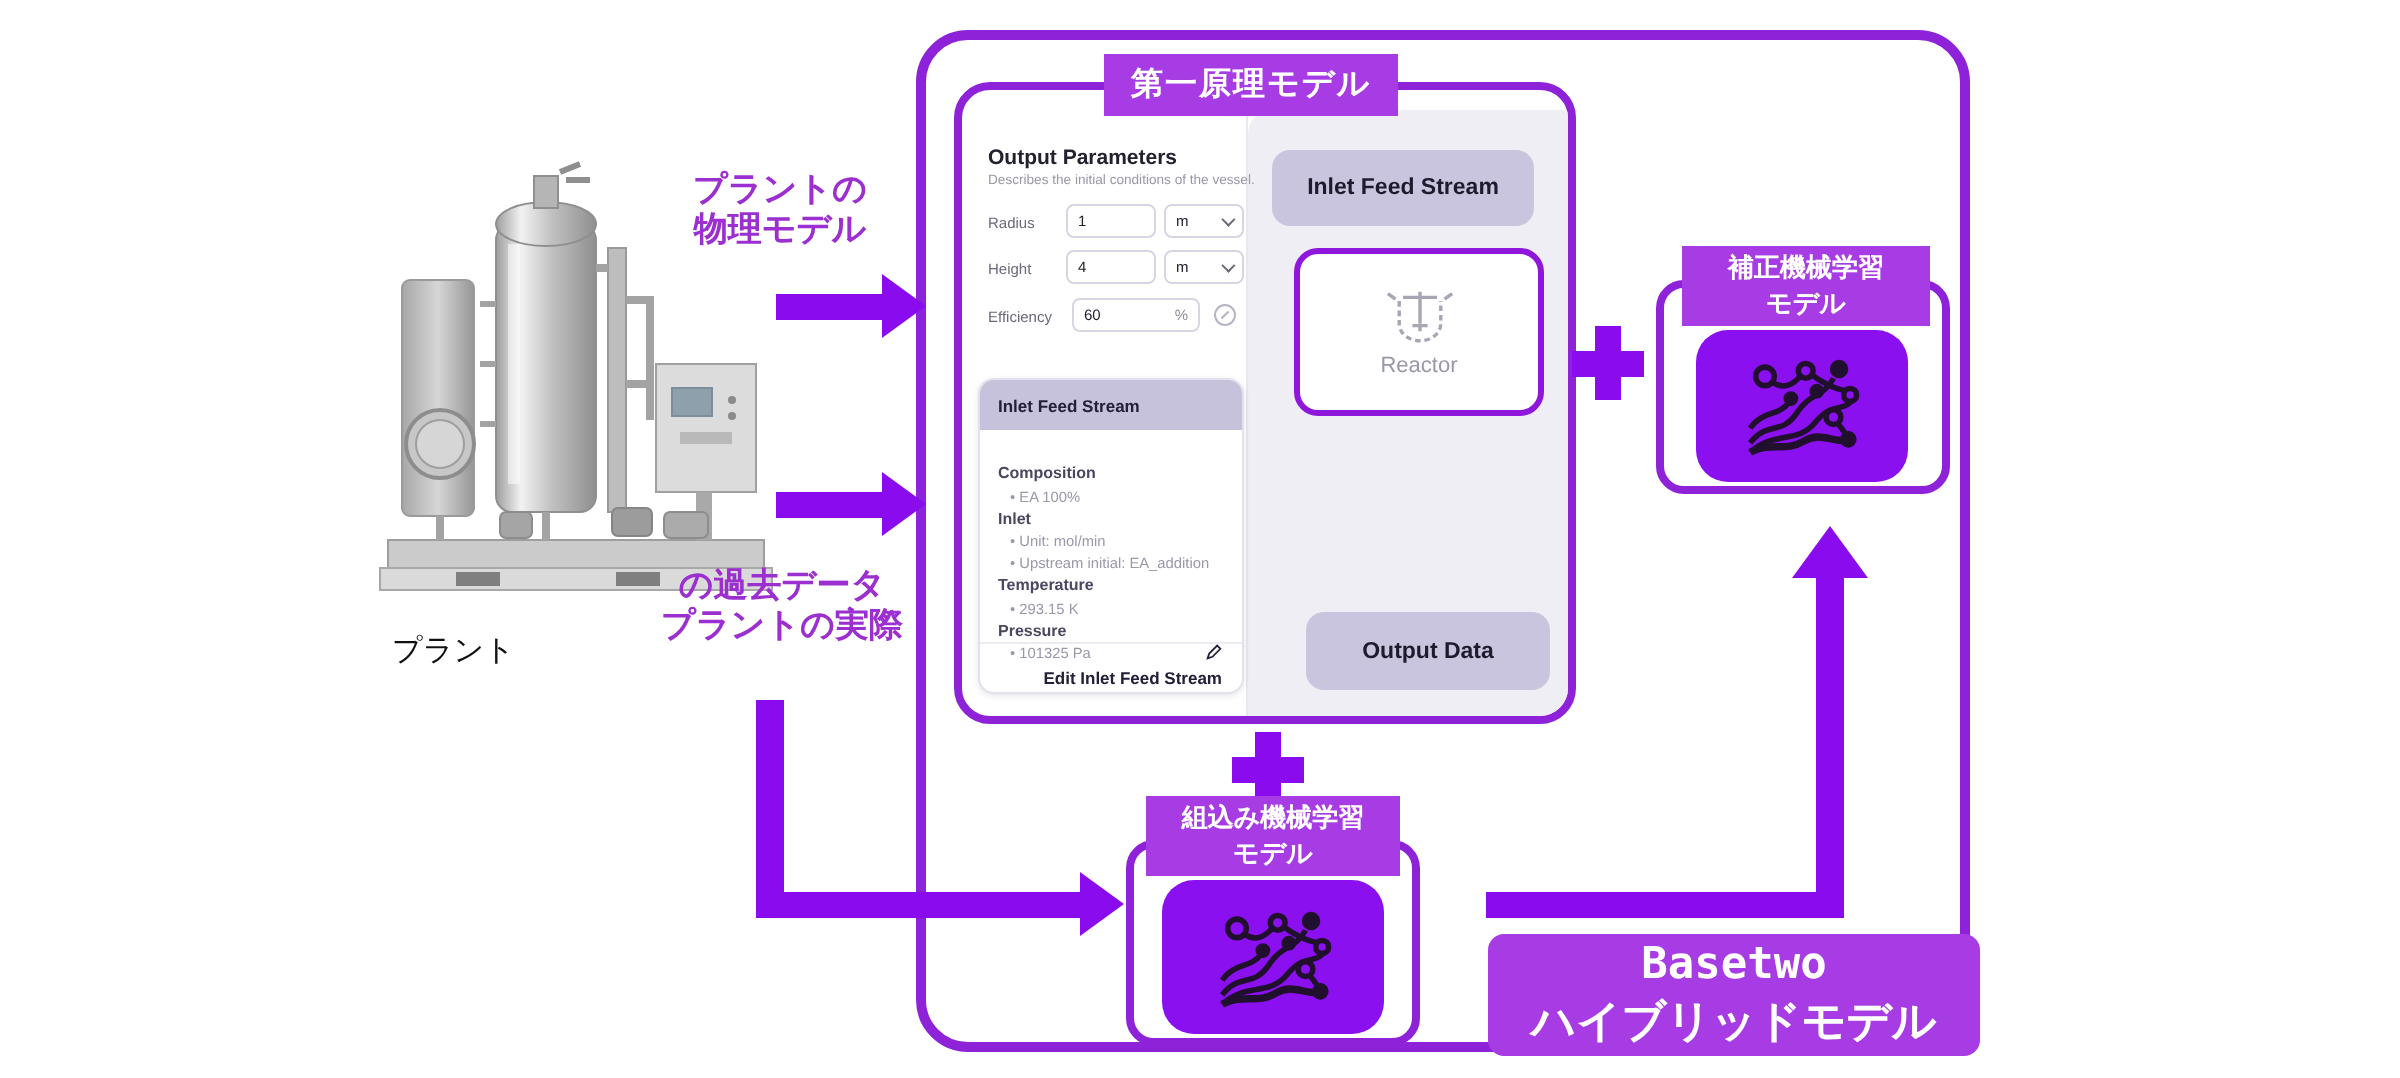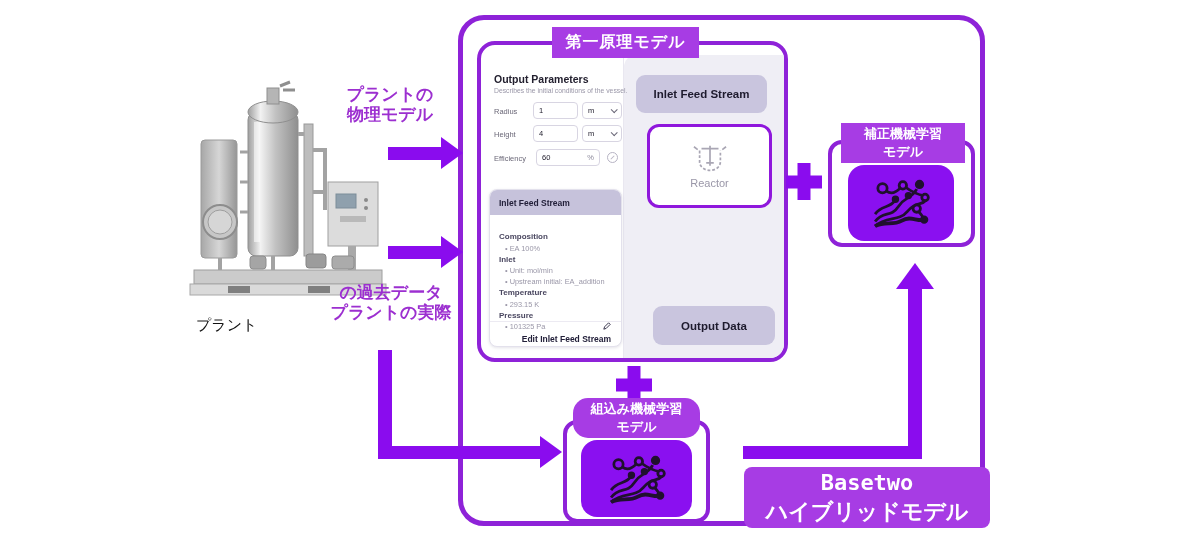--- a/index.html
+++ b/index.html
@@ -31,21 +31,21 @@
   .plus{position:absolute;z-index:4;}
   .plus::before{content:"";position:absolute;left:0;right:0;top:50%;height:13px;transform:translateY(-50%);background:var(--arrow);}
   .plus::after{content:"";position:absolute;top:0;bottom:0;left:50%;width:13px;transform:translateX(-50%);background:var(--arrow);}
 
   
   .outer-box{position:absolute;left:458px;top:15px;width:527px;height:511px;border:5px solid var(--border-purple);border-radius:26px;z-index:1;}
   .inner-box{position:absolute;left:477px;top:41px;width:311px;height:321px;border:4px solid var(--border-purple);border-radius:18px;background:#fff;z-index:2;overflow:hidden;}
   .badge{position:absolute;background:var(--badge);color:#fff;font-weight:bold;text-align:center;z-index:5;display:flex;flex-direction:column;justify-content:center;}
   .fp-badge{left:552px;top:27px;width:147px;height:31px;font-size:16px;letter-spacing:1px;}
   .corr-badge{left:841px;top:123px;width:124px;height:40px;font-size:13px;line-height:1.35;}
-  .emb-badge{left:573px;top:398px;width:127px;height:40px;font-size:13px;line-height:1.35;border-radius:15px;}
+  .emb-badge{left:573px;top:398px;width:127px;height:40px;font-size:13px;line-height:1.35;}
   .hybrid-badge{left:744px;top:467px;width:246px;height:61px;font-size:22px;line-height:1.3;border-radius:8px;z-index:6;font-family:"DejaVu Sans Mono","Liberation Mono",monospace;}
 
   .ml-box{position:absolute;border:4px solid var(--border-purple);border-radius:14px;background:#fff;z-index:2;}
   .corr-box{left:828px;top:140px;width:147px;height:107px;}
   .emb-box{left:563px;top:420px;width:147px;height:103px;}
   .ml-icon-rect{position:absolute;background:var(--icon-bg);border-radius:16px;z-index:3;display:flex;align-items:center;justify-content:center;}
   .corr-icon{left:848px;top:165px;width:106px;height:76px;}
   .emb-icon{left:581px;top:440px;width:111px;height:77px;}
 
   

